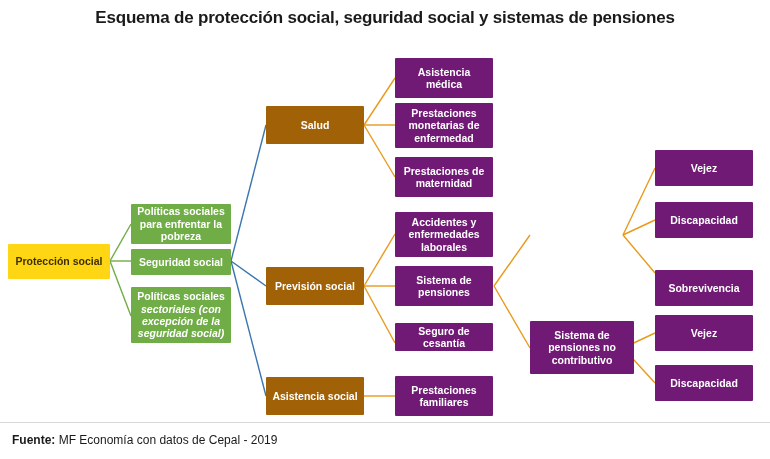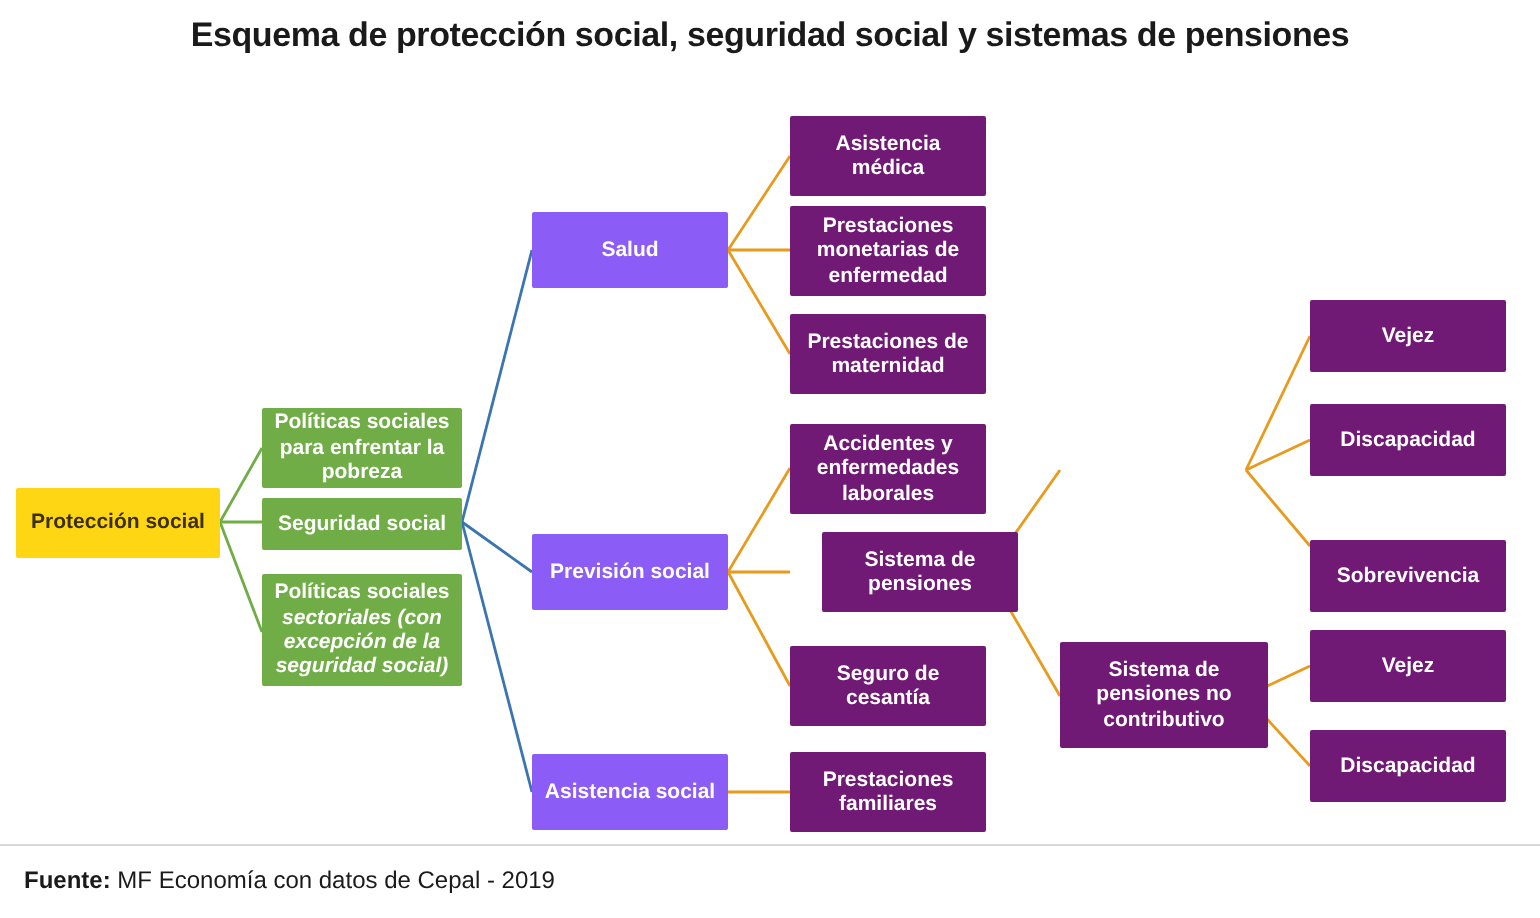--- a/index.html
+++ b/index.html
@@ -49,21 +49,21 @@
     color: #ffffff;
     font-weight: bold;
     font-size: 10.5px;
     line-height: 1.18;
     padding: 2px 4px;
     border-radius: 1px;
   }
   .node span { display: block; width: 100%; }
   .n-yellow { background: #ffd613; color: #3d3000; }
   .n-green  { background: #70ad47; }
-  .n-blue   { background: #8b5cf6; }
+  .n-blue   { background: #a16207; }
   .n-orange { background: #701a75; }
   .italic-part { font-style: italic; text-align: center; }
   #footer {
     position: absolute;
     left: 12px;
     bottom: 12px;
     font-size: 12px;
     color: #1a1a1a;
   }
   #footer .lbl { font-weight: bold; }
@@ -146,24 +146,24 @@
   </div>
   <div class="node n-orange" style="left:395px; top:65px; width:98px; height:45px;">
     <span>Prestaciones monetarias de enfermedad</span>
   </div>
   <div class="node n-orange" style="left:395px; top:119px; width:98px; height:40px;">
     <span>Prestaciones de maternidad</span>
   </div>
   <div class="node n-orange" style="left:395px; top:174px; width:98px; height:45px;">
     <span>Accidentes y enfermedades laborales</span>
   </div>
-  <div class="node n-orange" style="left:395px; top:228px; width:98px; height:40px;margin-left:16px;">
+  <div class="node n-orange" style="left:395px; top:228px; width:98px; height:40px;">
     <span>Sistema de pensiones</span>
   </div>
-  <div class="node n-orange" style="left:395px; top:285px; width:98px; height:40px;">
+  <div class="node n-orange" style="left:395px; top:285px; width:98px; height:28px;">
     <span>Seguro de cesantía</span>
   </div>
   <div class="node n-orange" style="left:395px; top:338px; width:98px; height:40px;">
     <span>Prestaciones familiares</span>
   </div>
 
   <div class="node n-orange" style="left:530px; top:283px; width:104px; height:53px;">
     <span>Sistema de pensiones no contributivo</span>
   </div>
 

